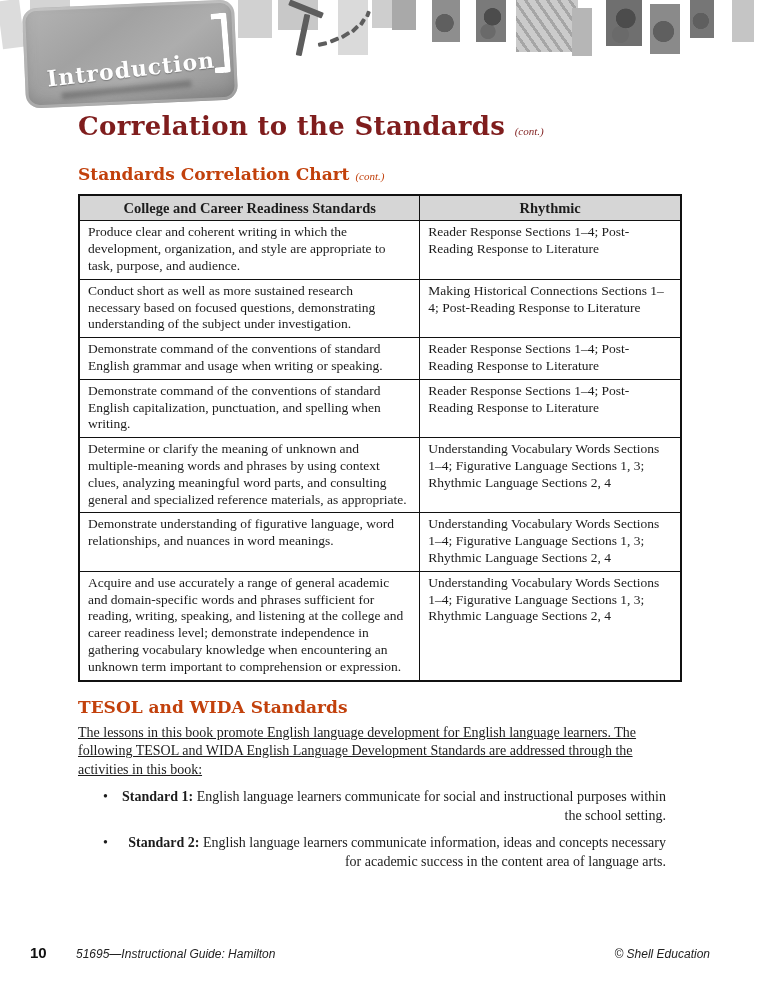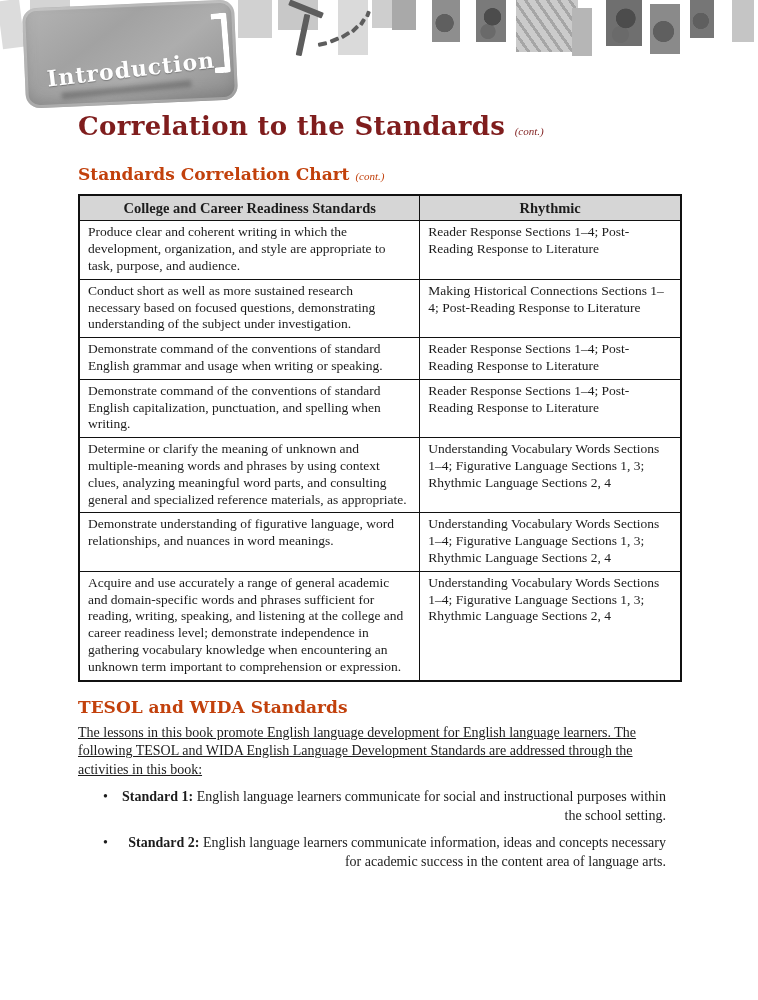--- a/index.html
+++ b/index.html
@@ -237,14 +237,19 @@
       <li>
         <b>Standard 1:</b><span> English language learners communicate for social and instructional purposes within the school setting.</span>
       </li>
       <li>
         <b>Standard 2:</b><span> English language learners communicate information, ideas and concepts necessary for academic success in the content area of language arts.</span>
       </li>
     </ul>
 
   </div>
 
+  <div class="footer">
+    <span class="pg-num">10</span>
+    <span class="book-id">51695—Instructional Guide: Hamilton</span>
+    <span class="publisher">© Shell Education</span>
+  </div>
 
 </div>
 
 </body></html>

